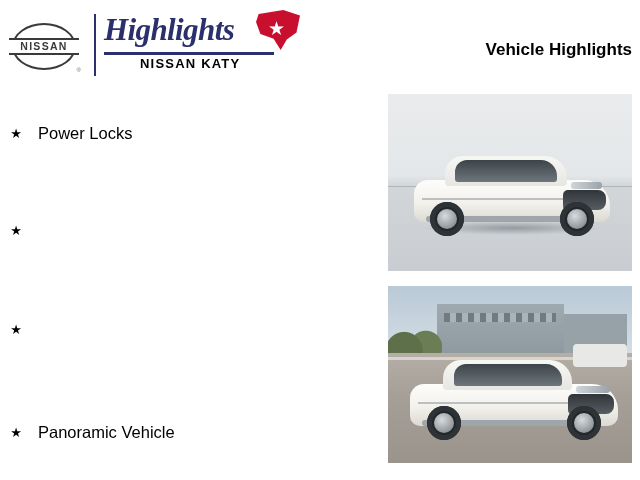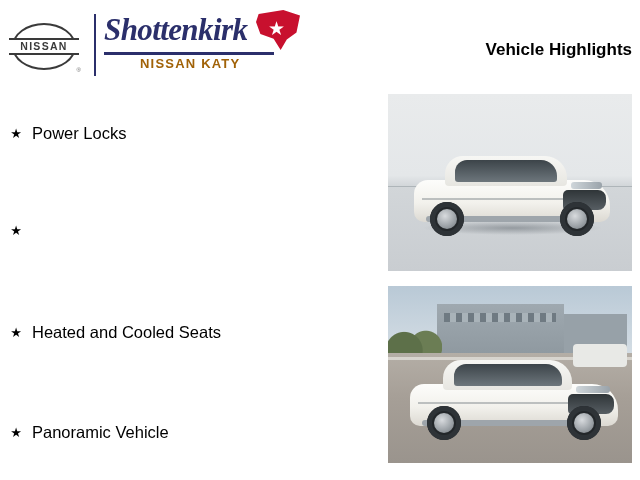--- a/index.html
+++ b/index.html
@@ -116,21 +116,21 @@
     width: 170px;
     height: 3px;
     background: #2b2f6b;
   }
   .brand-sub {
     position: absolute;
     left: 36px;
     top: 48px;
     font-size: 13px;
     font-weight: bold;
-    color: #a16207;
+    color: #000000;
     letter-spacing: 1.2px;
     white-space: nowrap;
   }
 
   
   .texas-badge {
     position: absolute;
     left: 248px;
     top: 2px;
     width: 44px;
@@ -183,20 +183,21 @@
     font-size: 13px;
     color: #000000;
     line-height: 1;
     width: 12px;
     text-align: center;
   }
   .feature-row .label {
     font-size: 16.5px;
     color: #000000;
     white-space: nowrap;
+    margin-left: 6px;
   }
   .fr0 { top: 24px; }
   .fr1 { top: 124px; }
   .fr2 { top: 223px; }
   .fr3 { top: 323px; }
 
   
   .photo {
     position: absolute;
     overflow: hidden;
@@ -418,21 +419,21 @@
       <div class="ring"></div>
       <div class="bar">
         <span>NISSAN</span>
       </div>
       <div class="reg">®</div>
     </div>
 
     <div class="divider-bar"></div>
 
     <div class="brand-block">
-      <div class="brand-script">Shottenkirk</div>
+      <div class="brand-script">Highlights</div>
       <div class="brand-underline"></div>
       <div class="brand-sub">NISSAN KATY</div>
     </div>
 
     <div class="texas-badge">
       <div class="tx-shape"></div>
       <div class="tx-star">★</div>
     </div>
 
   </div>
@@ -446,21 +447,20 @@
     <span class="star">★</span>
     <span class="label">Power Locks</span>
   </div>
 
   <div class="feature-row fr1">
     <span class="star">★</span>
   </div>
 
   <div class="feature-row fr2">
     <span class="star">★</span>
-    <span class="label">Heated and Cooled Seats</span>
   </div>
 
   <div class="feature-row fr3">
     <span class="star">★</span>
     <span class="label">Panoramic Vehicle</span>
   </div>
 
 </div>
 
 <div class="photo photo-top">

